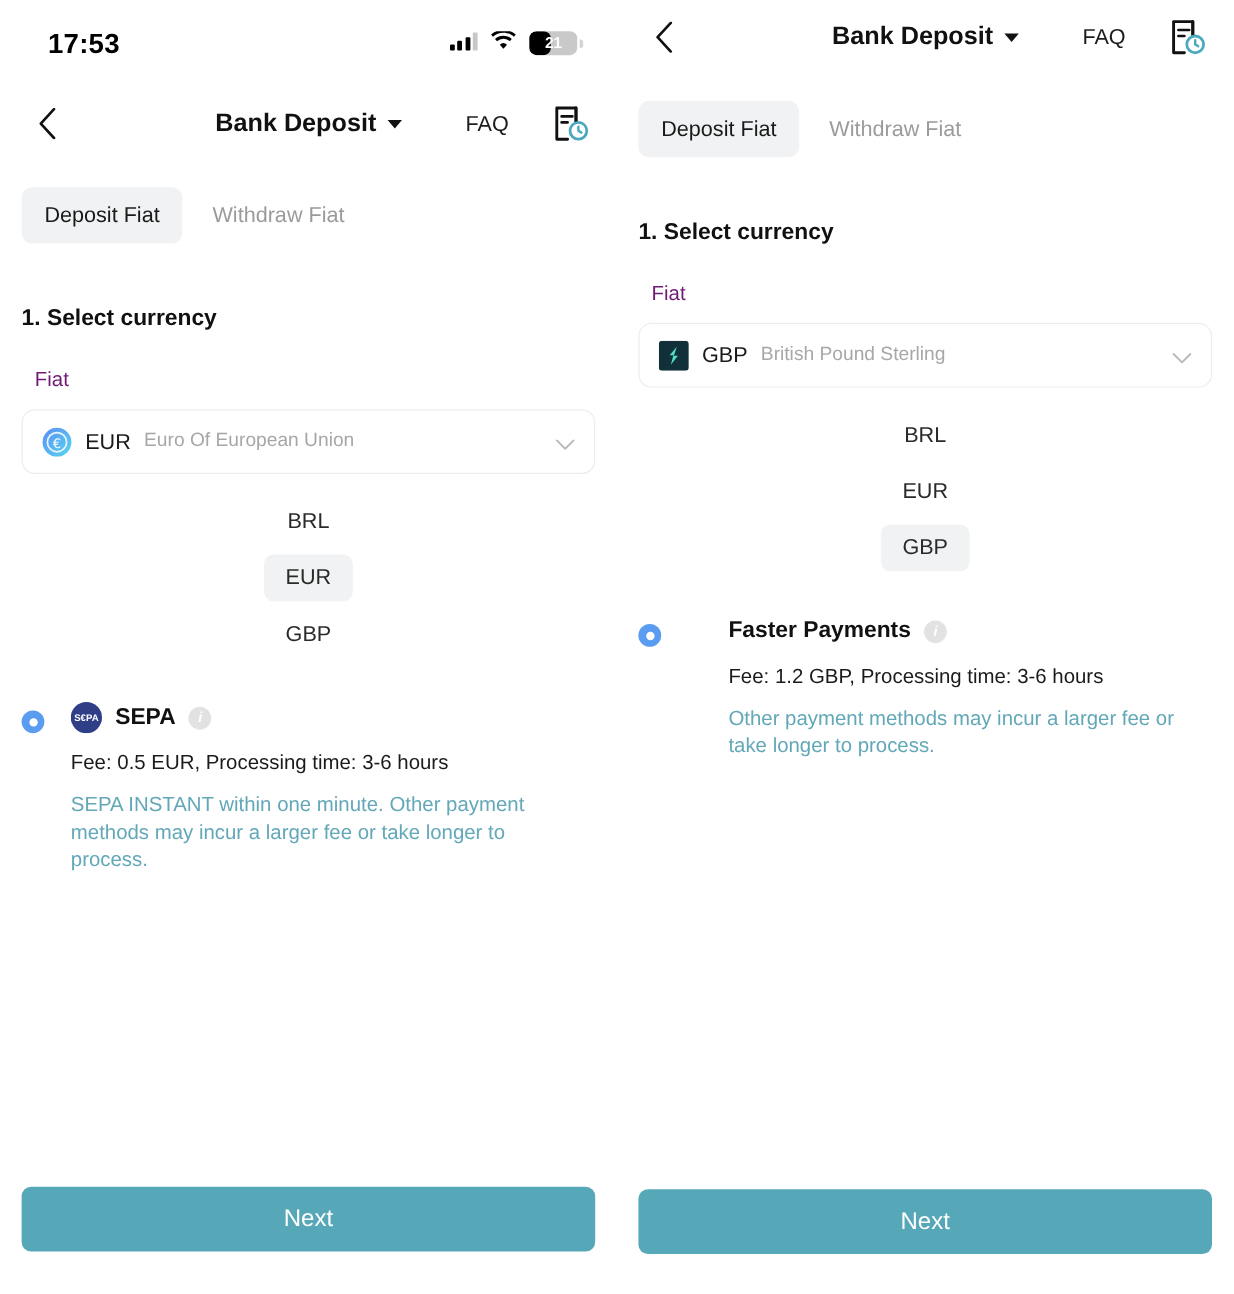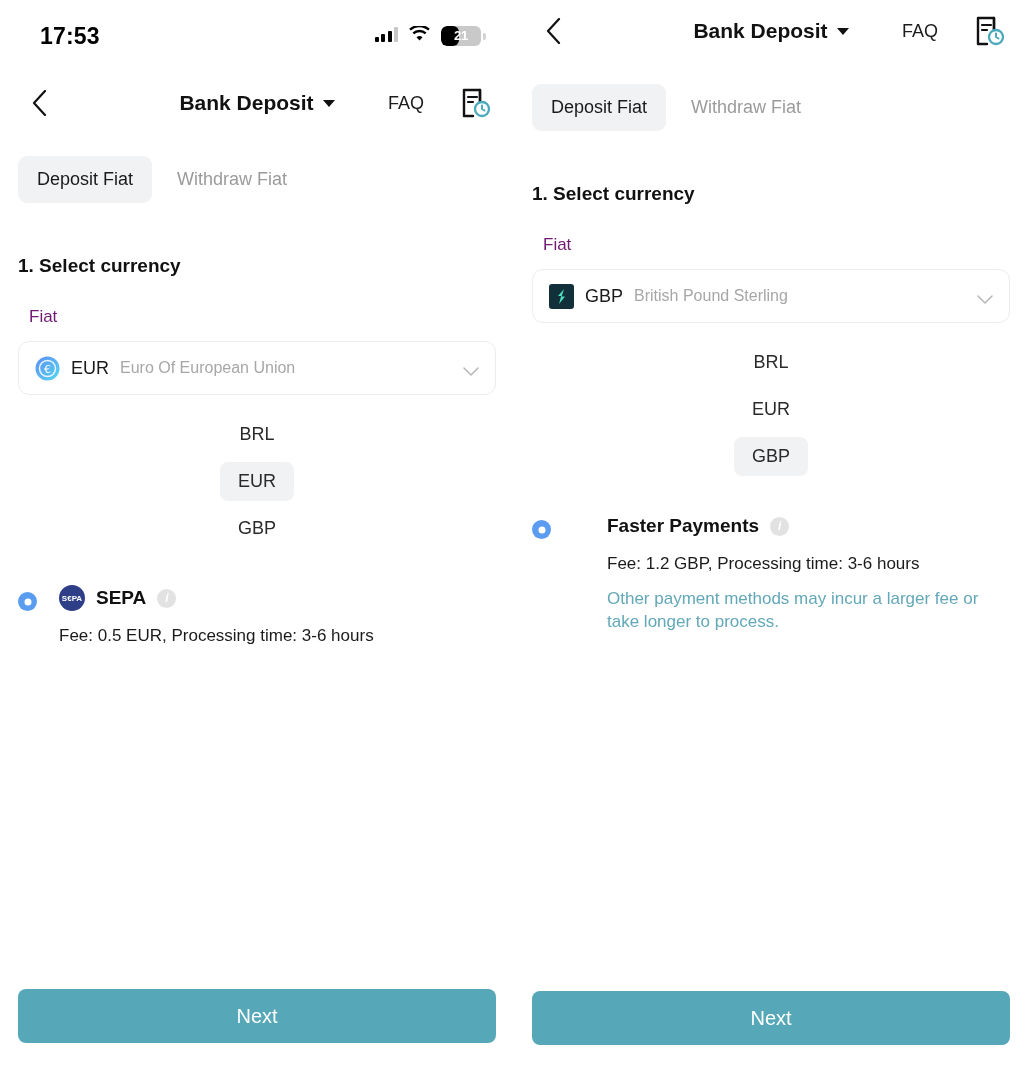--- a/index.html
+++ b/index.html
@@ -249,20 +249,21 @@
             <span class="pm-logo">
               <svg width="26" height="26" viewBox="0 0 26 26">
                 <circle cx="13" cy="13" r="13" fill="#2e3e87"></circle>
                 <text x="13" y="16" text-anchor="middle" font-size="8" fill="#ffffff" font-weight="bold" font-family="Liberation Sans, sans-serif">S€PA</text>
               </svg>
             </span>
             <span class="pm-name">SEPA</span>
             <span class="info-icon">i</span>
           </div>
           <div class="pm-fee">Fee: 0.5 EUR, Processing time: 3-6 hours</div>
+          <div class="pm-note">SEPA INSTANT within one minute. Other payment methods may incur a larger fee or take longer to process.</div>
         </div>
       </div>
     </div>
 
     <button class="next">Next</button>
   </div>
 
   <div class="screen right">
 
 

